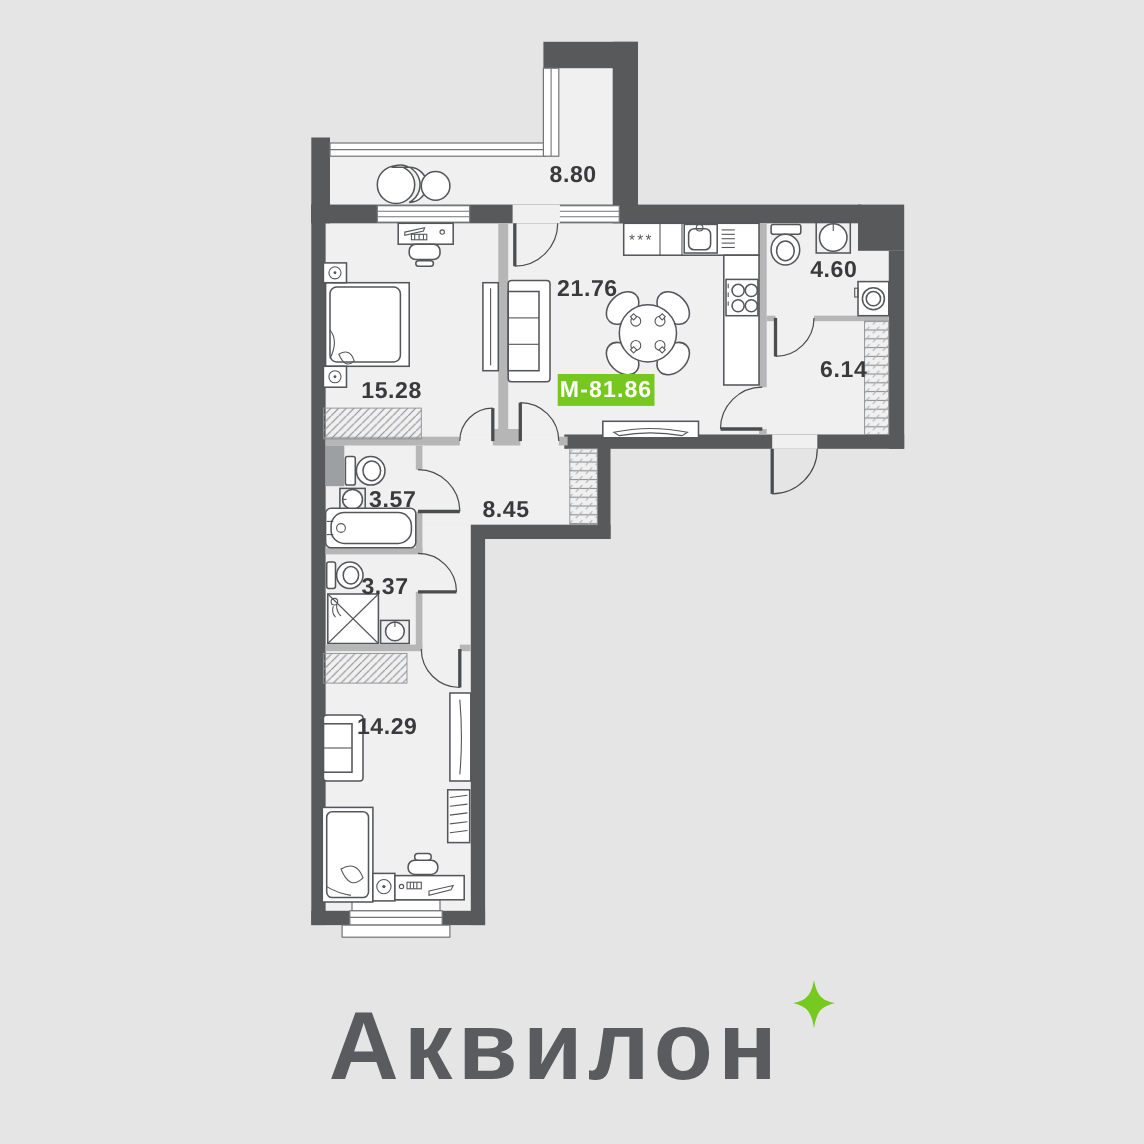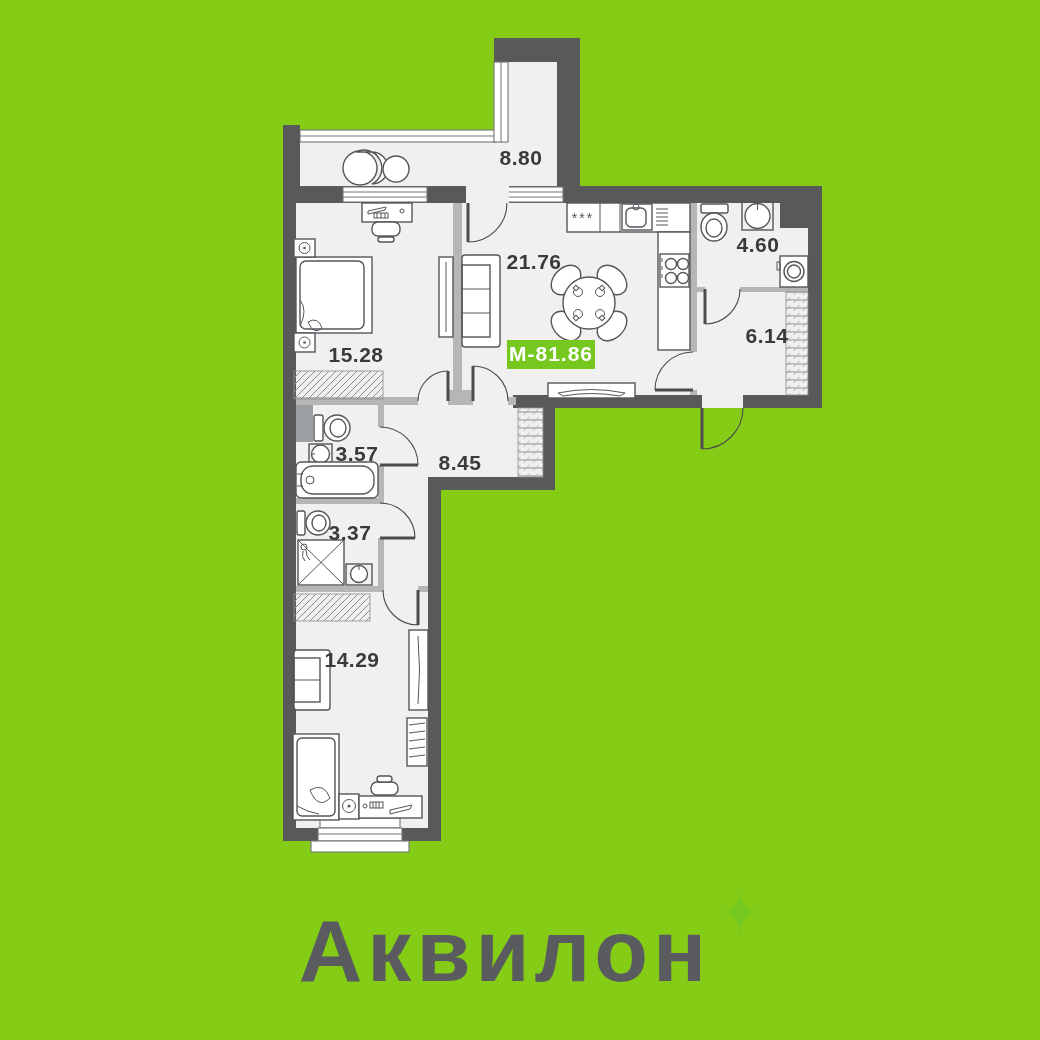--- a/index.html
+++ b/index.html
@@ -1,16 +1,16 @@
 <!DOCTYPE html>
 <html><head>
 <meta charset="utf-8">
 <style>
   html,body{margin:0;padding:0;background:#ffffff;}
-  .stage{position:relative;width:1040px;height:1040px;background:#84cc16;font-family:"Liberation Sans",sans-serif;}
+  .stage{position:relative;width:1040px;height:1040px;background:#e5e5e5;font-family:"Liberation Sans",sans-serif;}
   svg{display:block}
   .floor{fill:#f0f0f1}
   .wall{fill:#58595b}
   .part{fill:#b6b6b6}
   .shaft{fill:#9da0a2}
   .fx{fill:#ffffff;stroke:#54565a;stroke-width:1.4}
   .fxn{fill:none;stroke:#54565a;stroke-width:1.4}
   .fxt{fill:none;stroke:#54565a;stroke-width:1}
   .door{fill:none;stroke:#4a4c4e;stroke-width:1.1}
   .leaf{stroke:#4a4c4e;stroke-width:3}

